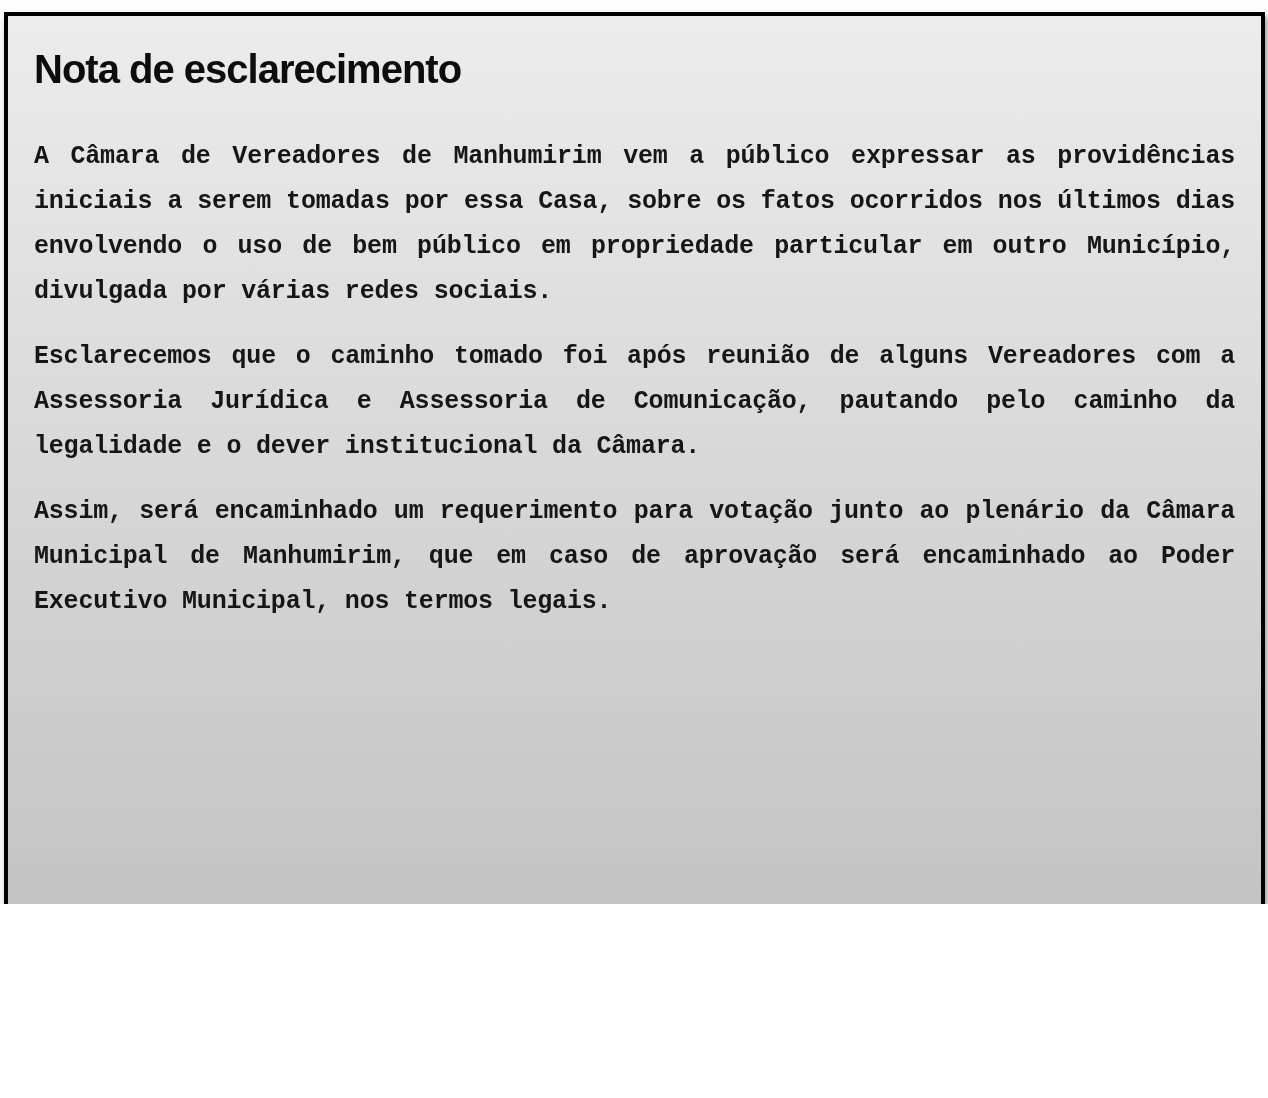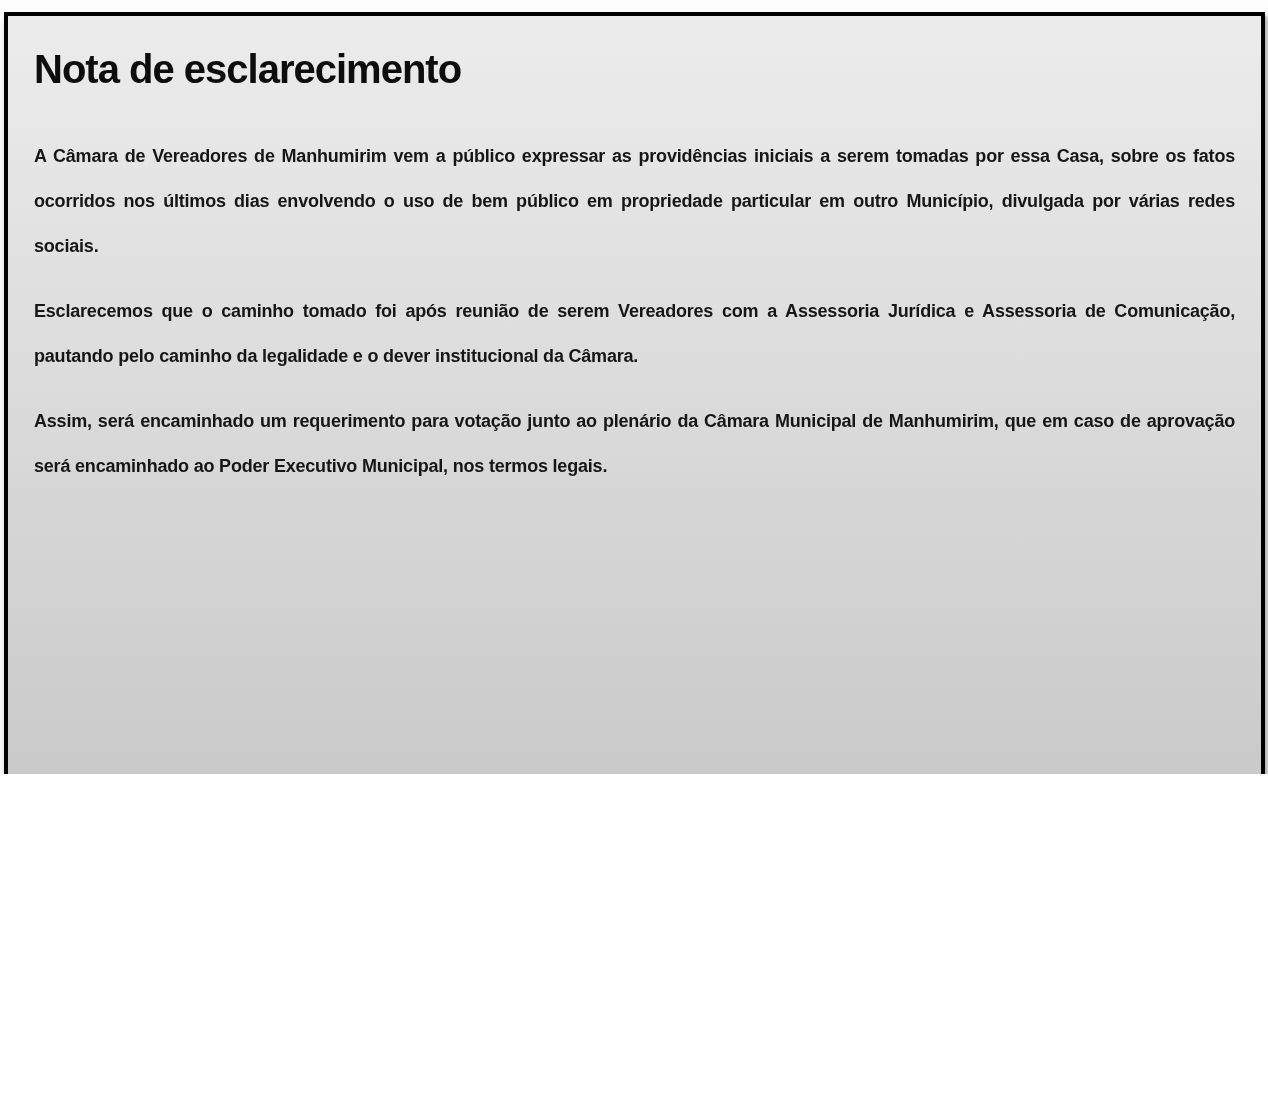--- a/index.html
+++ b/index.html
@@ -4,21 +4,21 @@
 <style>
   html, body {
     margin: 0;
     padding: 0;
     background: #ffffff;
     font-family: "Liberation Sans", sans-serif;
   }
   .canvas {
     position: relative;
     width: 1268px;
-    height: 774px;
+    height: 904px;
     background: #fdfdfd;
     overflow: hidden;
   }
   .note-box {
     position: absolute;
     left: 4px;
     top: 12px;
     width: 1261px;
     height: 1071px;
     box-sizing: border-box;
@@ -32,34 +32,35 @@
     margin: 0 0 42px 0;
     color: #0d0d0d;
     font-size: 40px;
     font-weight: bold;
     letter-spacing: -1px;
     line-height: 1.15;
   }
   .para {
     margin: 0 0 20px 0;
     color: #161616;
-    font-size: 18px;
+    font-size: 25px;
     font-weight: bold;
     letter-spacing: -0.2px;
     line-height: 45px;
     text-align: justify;
     text-justify: inter-word;
+    font-family: Liberation Mono, monospace;
   }
   .para:last-child { margin-bottom: 0; }
 </style>
 </head>
 <body>
 
 <div class="canvas">
   <div class="note-box" style="--border-color: #000000; --bg-top: #ececec; --bg-bottom: #bcbcbc;">
     <h1 class="doc-title">Nota de esclarecimento</h1>
     <div>
         <p class="para" style="color: rgb(22, 22, 22);">A Câmara de Vereadores de Manhumirim vem a público expressar as providências iniciais a serem tomadas por essa Casa, sobre os fatos ocorridos nos últimos dias envolvendo o uso de bem público em propriedade particular em outro Município, divulgada por várias redes sociais.</p>
-        <p class="para" style="color: rgb(22, 22, 22);">Esclarecemos que o caminho tomado foi após reunião de serem Vereadores com a Assessoria Jurídica e Assessoria de Comunicação, pautando pelo caminho da legalidade e o dever institucional da Câmara.</p>
+        <p class="para" style="color: rgb(22, 22, 22);">Esclarecemos que o caminho tomado foi após reunião de alguns Vereadores com a Assessoria Jurídica e Assessoria de Comunicação, pautando pelo caminho da legalidade e o dever institucional da Câmara.</p>
         <p class="para" style="color: rgb(22, 22, 22);">Assim, será encaminhado um requerimento para votação junto ao plenário da Câmara Municipal de Manhumirim, que em caso de aprovação será encaminhado ao Poder Executivo Municipal, nos termos legais.</p>
       </div>
   </div>
 </div>
 
 </body></html>

